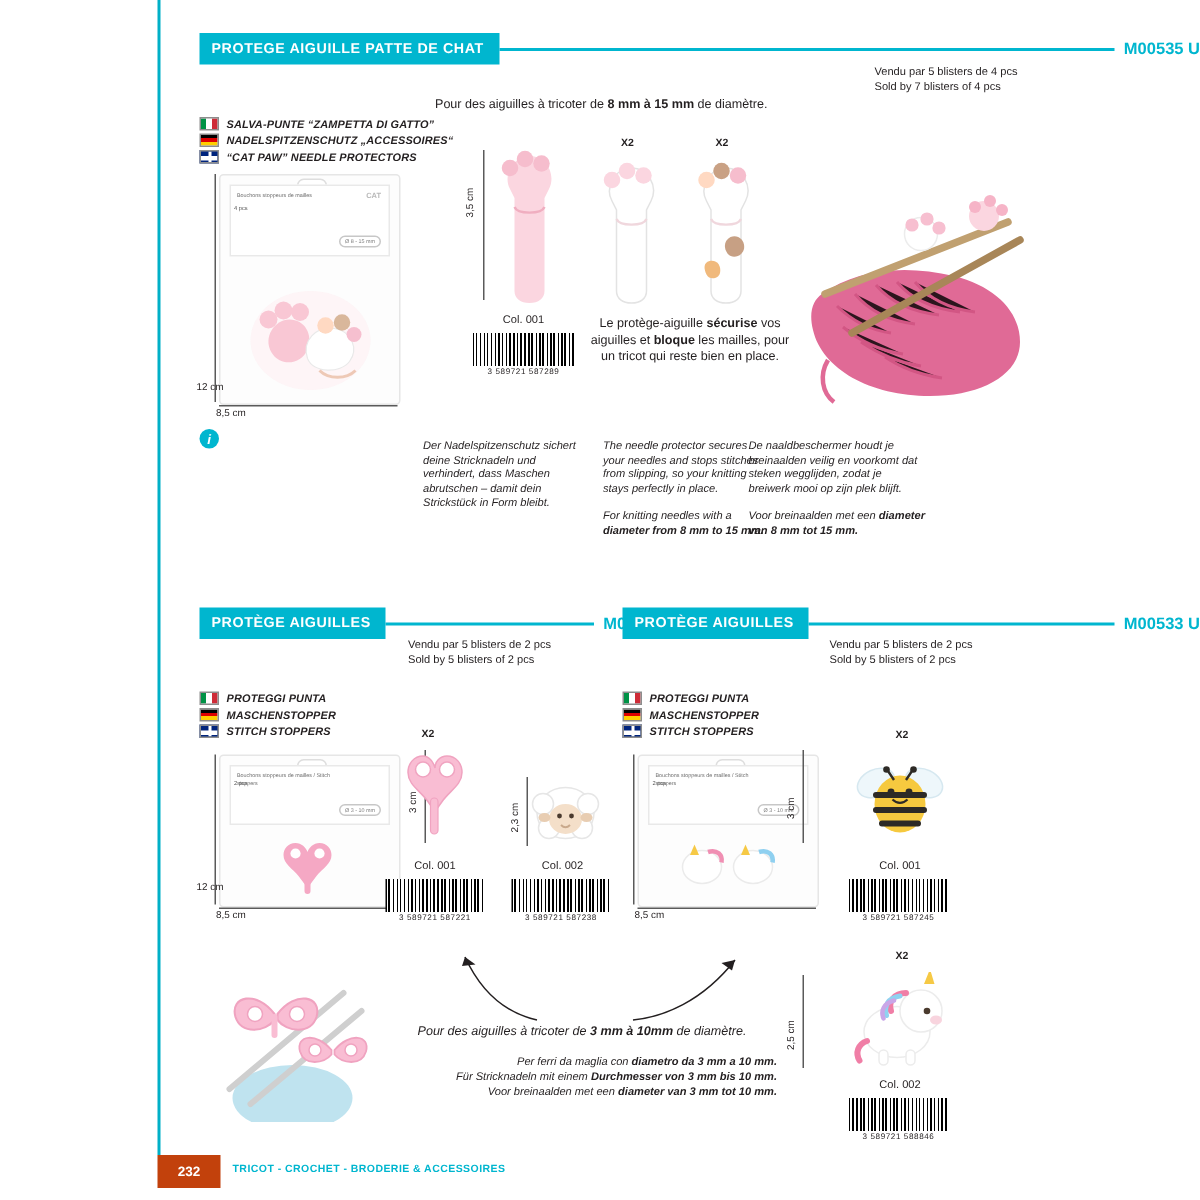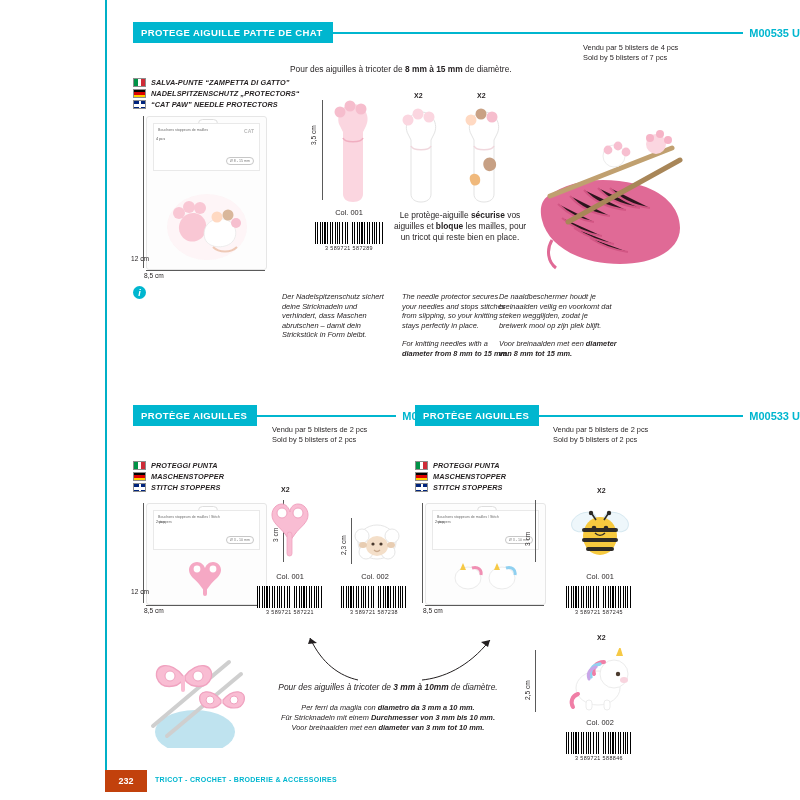--- a/index.html
+++ b/index.html
@@ -90,30 +90,30 @@
     <div class="sec-code">M00535 U</div>
   </div>
 
   <div class="namelist" style="left:133px;top:41px;">
     <div class="nameline">
       <span class="flag f-it"></span>
       <span class="nm">SALVA-PUNTE “ZAMPETTA DI GATTO”</span>
     </div>
     <div class="nameline">
       <span class="flag f-de"></span>
-      <span class="nm">NADELSPITZENSCHUTZ „PROTECTORS“</span>
+      <span class="nm">NADELSPITZENSCHUTZ „ACCESSOIRES“</span>
     </div>
     <div class="nameline">
       <span class="flag f-gb"></span>
       <span class="nm">“CAT PAW” NEEDLE PROTECTORS</span>
     </div>
   </div>
 
   <div class="t small" style="left:583px;top:43px;">Vendu par 5 blisters de 4 pcs</div>
-  <div class="t small" style="left:583px;top:53px;">Sold by 5 blisters of 7 pcs</div>
+  <div class="t small" style="left:583px;top:53px;">Sold by 7 blisters of 4 pcs</div>
 
   <div class="t mid" style="left:290px;top:64px;">
     <span>Pour des aiguilles à tricoter de </span><span class="b">8 mm à 15 mm</span><span> de diamètre.</span>
   </div>
 
   <div class="pack" style="left:146px;top:116px;width:119px;height:152px;">
     <div class="holepunch"></div>
     <div class="hdr">
       <div class="ti">Bouchons stoppeurs de mailles</div>
       <div class="lg">CAT</div>
@@ -405,21 +405,21 @@
         <circle cx="-11" cy="8" r="4" fill="#ffffff" stroke="#f0a3c0"></circle>
         <circle cx="13" cy="8" r="4" fill="#ffffff" stroke="#f0a3c0"></circle>
       </g>
     </svg>
   </div>
 
   <div class="t mid center" style="left:258px;top:682px;width:260px;font-style:italic;">
     <span>Pour des aiguilles à tricoter de </span><span class="b">3 mm à 10mm</span><span> de diamètre.</span>
   </div>
 
-  <div class="t small i center" style="left:258px;top:703px;width:260px;line-height:10px;">
+  <div class="t small i center" style="left:258px;top:703px;width:260px;line-height:10px;text-align:right;">
     <div>Per ferri da maglia con <span class="b">diametro da 3 mm a 10 mm.</span></div>
     <div>Für Stricknadeln mit einem <span class="b">Durchmesser von 3 mm bis 10 mm.</span></div>
     <div>Voor breinaalden met een <span class="b">diameter van 3 mm tot 10 mm.</span></div>
   </div>
 
   <svg class="arrow" style="left:300px;top:630px;" width="60" height="54" viewBox="0 0 60 54">
     <path d="M58 50C40 46 22 34 10 8" stroke="#231f20" stroke-width="1" fill="none"></path>
     <path d="M10 8l7 5-9 1z" fill="#231f20"></path>
   </svg>
   <svg class="arrow" style="left:420px;top:630px;" width="80" height="54" viewBox="0 0 80 54">

